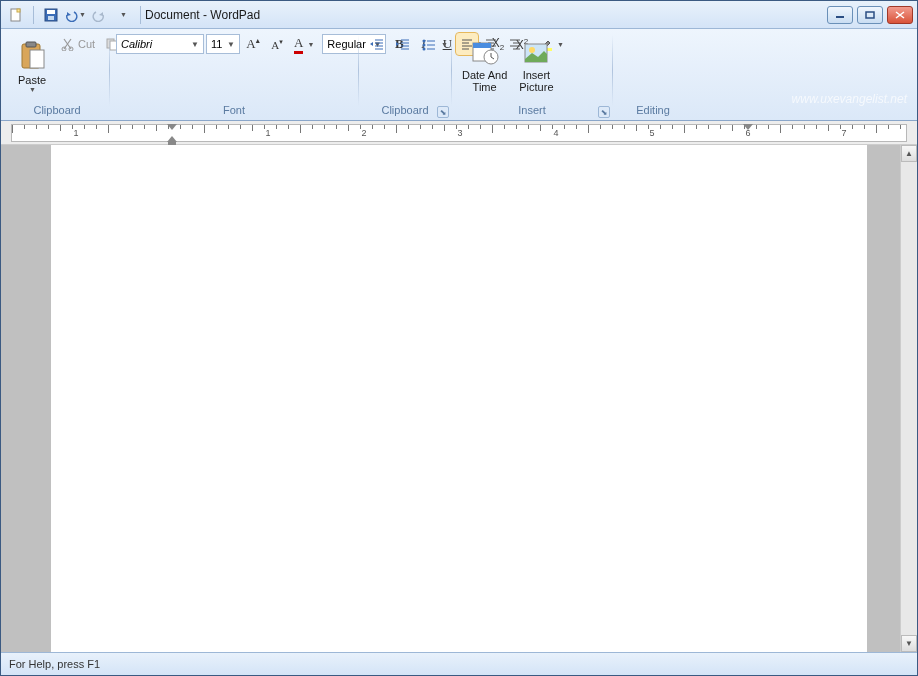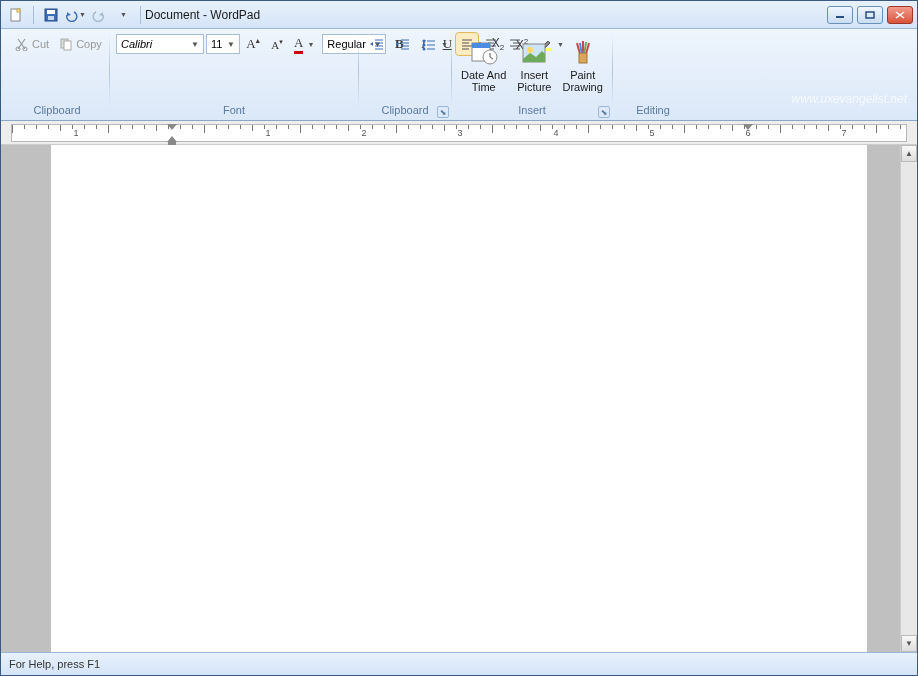--- a/index.html
+++ b/index.html
@@ -131,20 +131,29 @@
           </svg>
         </div>
     </div>
   </div>
 
 
   <div class="ribbon">
 
     <div class="group" style="width:104px">
       <div class="group-body">
+        <div class="big-btn">
+          <svg width="28" height="32">
+              <rect x="4" y="4" width="18" height="24" rx="2" fill="#d9a65a" stroke="#a07832"></rect>
+              <rect x="8" y="2" width="10" height="5" rx="1" fill="#888" stroke="#555"></rect>
+              <rect x="12" y="10" width="14" height="18" fill="#fff" stroke="#888"></rect>
+            </svg>
+          <div class="lbl">Paste</div>
+          <span class="chev">▼</span>
+        </div>
         <div class="rows">
           <div class="sm-btn disabled">
             <svg width="14" height="14">
                 <path d="M3 2 L10 12 M10 2 L3 12" stroke="#999" stroke-width="1.2"></path>
                 <circle cx="3" cy="12" r="2" fill="none" stroke="#999"></circle>
                 <circle cx="10" cy="12" r="2" fill="none" stroke="#999"></circle>
               </svg>
             <span>Cut</span>
           </div>
           <div class="sm-btn disabled">
@@ -284,30 +293,20 @@
         </div>
         <div class="big-btn">
           <svg width="28" height="28">
               <rect x="3" y="5" width="22" height="18" fill="#cde5f7" stroke="#888"></rect>
               <circle cx="10" cy="11" r="3" fill="#ffd966"></circle>
               <path d="M3 20 L10 14 L16 18 L22 12 L25 15 L25 23 L3 23 Z" fill="#6faa5a"></path>
             </svg>
           <div class="lbl" style="white-space:pre">Insert
 Picture</div>
           <span class="chev" style="position:absolute"></span>
-        </div>
-        <div class="big-btn">
-          <svg width="28" height="28">
-              <rect x="10" y="14" width="8" height="10" fill="#d9a65a" stroke="#a07832"></rect>
-              <path d="M8 4 Q10 12 11 14 M14 2 Q14 12 14 14 M20 4 Q18 12 17 14" stroke="#c94a4a" stroke-width="2" fill="none"></path>
-              <path d="M11 4 Q12 12 13 14" stroke="#4a8de0" stroke-width="2" fill="none"></path>
-              <path d="M17 3 Q16 12 15 14" stroke="#6faa5a" stroke-width="2" fill="none"></path>
-            </svg>
-          <div class="lbl" style="white-space:pre">Paint
-Drawing</div>
         </div>
       </div>
       <div class="group-label">Insert</div>
       <div class="dlg-launcher">⬊</div>
     </div>
     <div class="group-sep"></div>
 
     <div class="group" style="width:80px">
       <div class="group-label">Editing</div>
     </div>

